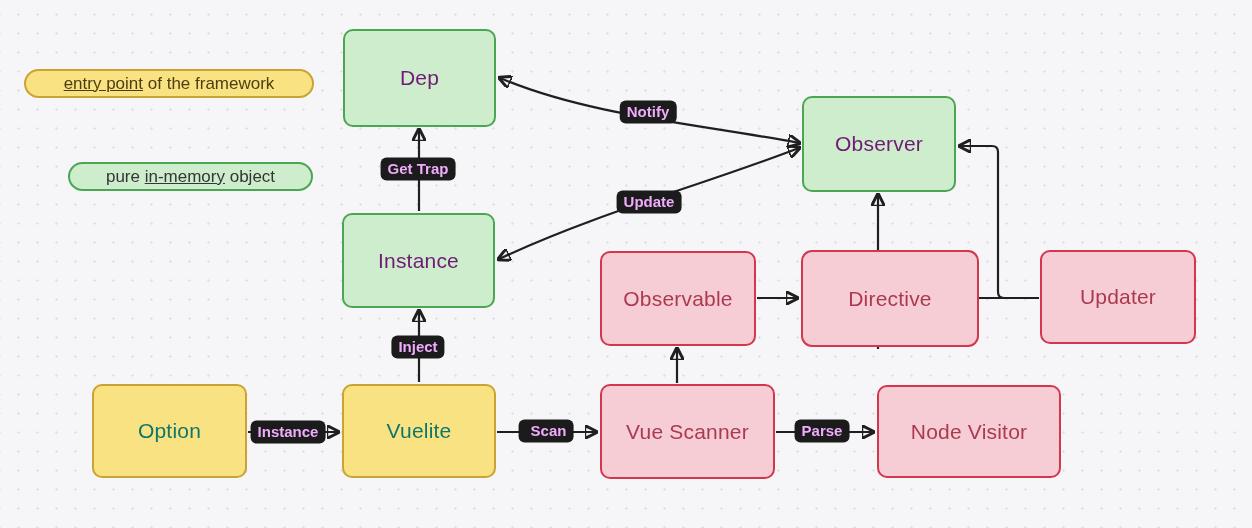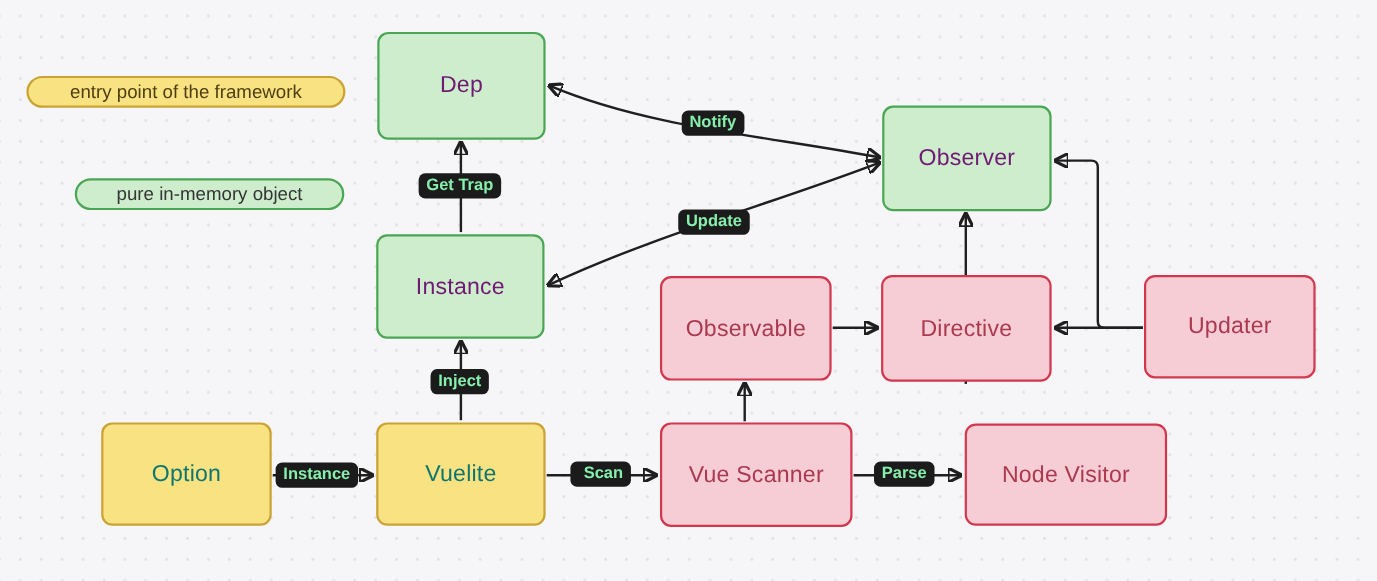--- a/index.html
+++ b/index.html
@@ -26,42 +26,42 @@
     letter-spacing:.2px;
   }
   .node.green{background:#cdedcd;border-color:#4ba654;color:#701a75;}
   .node.pink{background:#f6cdd5;border-color:#d3374e;color:#ab3a50;}
   .node.yellow{background:#f9e282;border-color:#cba234;color:#0f766e;text-align:right;}
 
   .edge-pill{
     position:absolute;
     transform:translate(-50%,-50%);
     background:#1b1b1b;
-    color:#86efac;
+    color:#f0abfc;
     font-size:15px;font-weight:600;
     padding:2px 7px 3px 7px;
     border-radius:6px;
     white-space:nowrap;
     line-height:1.2;
   }
 
   .legend-pill{
     position:absolute;
     border:2px solid;
     border-radius:15px;
     display:flex;align-items:center;justify-content:center;
     font-size:17px;
     box-sizing:border-box;
     white-space:pre;
     padding:0 14px;
   }
   .legend-pill.yellow{background:#f9e282;border-color:#cba234;color:#4d3e12;}
   .legend-pill.pink{background:#f6cdd5;border-color:#d3374e;color:#3f3f3f;font-style:italic;}
   .legend-pill.green{background:#cdedcd;border-color:#4ba654;color:#353535;}
-  .legend-pill .u{}
+  .legend-pill .u{text-decoration:underline;}
 </style>
 </head>
 <body>
 
 <div id="canvas">
 
   <svg class="edges" viewBox="0 0 1252 528">
     <defs>
       <marker id="arrow" viewBox="0 0 10 10" refX="8.5" refY="5" markerWidth="6" markerHeight="6" orient="auto-start-reverse">
         <path d="M0,0 L10,5 L0,10 z" fill="#1f1f1f" stroke="none"></path>
@@ -87,21 +87,21 @@
   <div class="legend-pill green" style="left:68px;top:162px;width:245px;height:29px;"><span>pure </span><span class="u">in-memory</span><span> object</span></div>
 
   <div class="node green" style="left:343px;top:29px;width:153px;height:98px;">Dep</div>
 
   <div class="node green" style="left:802px;top:96px;width:154px;height:96px;">Observer</div>
 
   <div class="node green" style="left:342px;top:213px;width:153px;height:95px;">Instance</div>
 
   <div class="node pink" style="left:600px;top:251px;width:156px;height:95px;">Observable</div>
 
-  <div class="node pink" style="left:801px;top:250px;width:155px;height:97px;">Directive</div>
+  <div class="node pink" style="left:801px;top:250px;width:178px;height:97px;border-radius:11px;">Directive</div>
 
   <div class="node pink" style="left:1040px;top:250px;width:156px;height:94px;">Updater</div>
 
   <div class="node yellow" style="left:92px;top:384px;width:155px;height:94px;">Option</div>
 
   <div class="node yellow" style="left:342px;top:384px;width:154px;height:94px;">Vuelite</div>
 
   <div class="node pink" style="left:600px;top:384px;width:175px;height:95px;">Vue Scanner</div>
 
   <div class="node pink" style="left:877px;top:385px;width:184px;height:93px;">Node Visitor</div>

